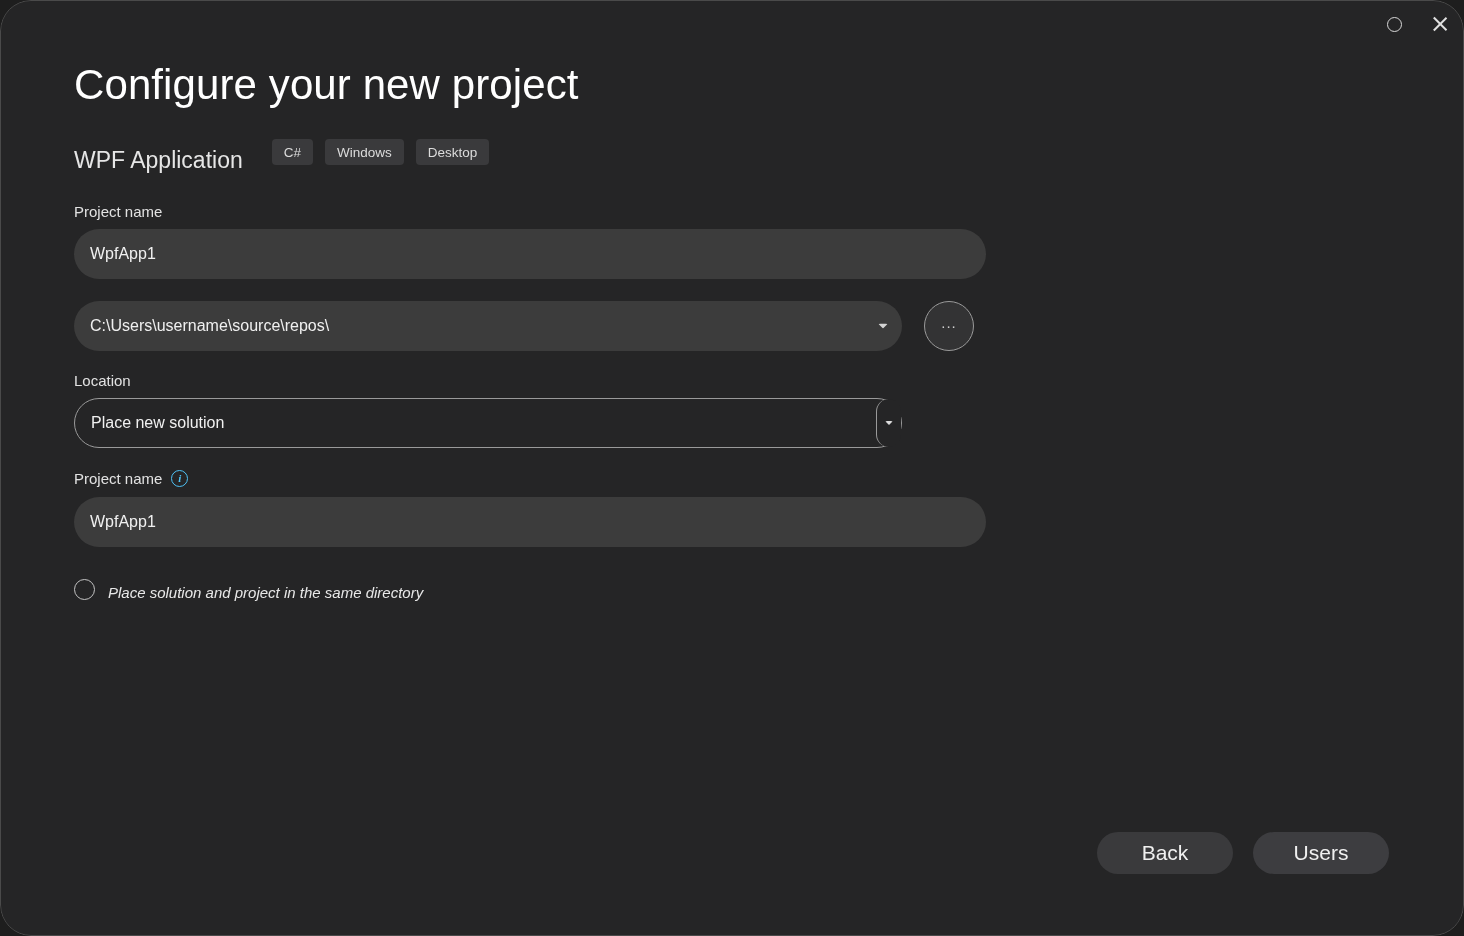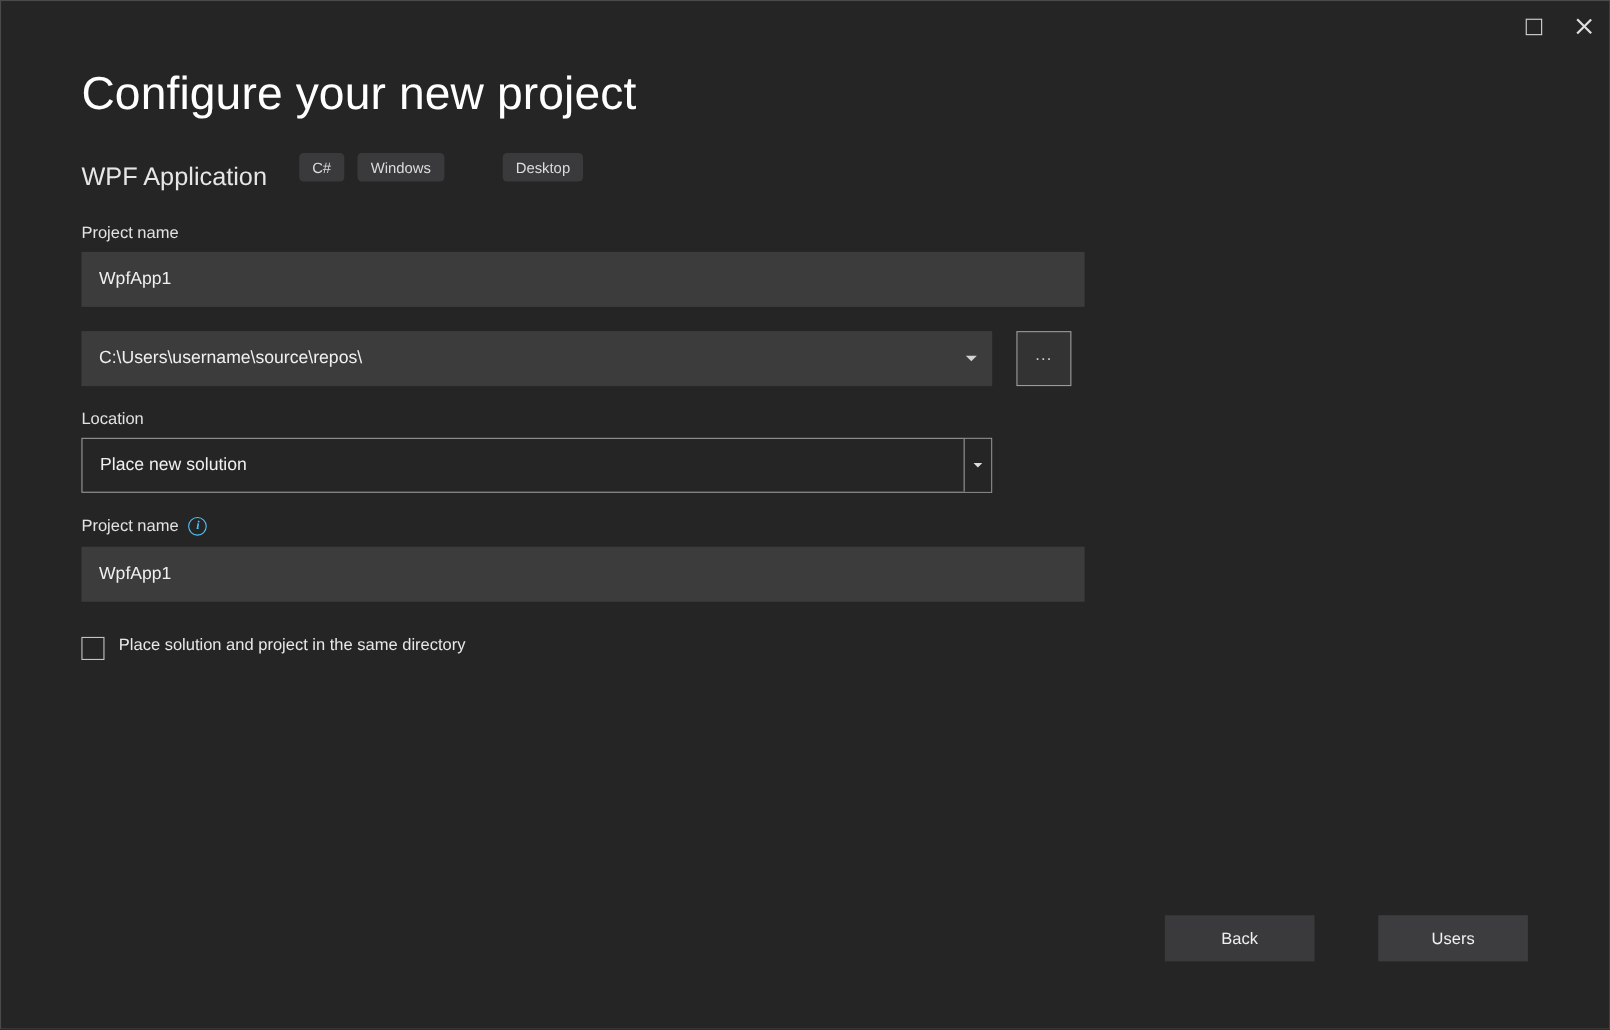--- a/index.html
+++ b/index.html
@@ -1,15 +1,15 @@
 <!DOCTYPE html>
 <html><head>
 <meta charset="utf-8">
 <style>
-  * { box-sizing: border-box; margin: 0; padding: 0; }
+  * { box-sizing: border-box; margin: 0; padding: 0; border-radius: 31px; }
 
   html, body {
     width: 1464px;
     height: 936px;
     background: #1e1e1e;
     overflow: hidden;
   }
 
   body {
     font-family: "Liberation Sans", sans-serif;
@@ -109,21 +109,21 @@
     justify-content: center;
     height: 26px;
     padding: 0 12px;
     margin-right: 12px;
     background: #3a3a3c;
     color: #dcdcdc;
     font-size: 13.5px;
     border-radius: 4px;
     white-space: nowrap;
   }
-  .tag:last-child { margin-right: 0; margin-left: 41px; }
+  .tag:last-child { margin-right: 0; }
 
   
   .field-label {
     font-size: 15px;
     color: #e2e2e2;
     font-weight: 300;
     margin-bottom: 10px;
     display: flex;
     align-items: center;
     line-height: 1;
@@ -248,23 +248,24 @@
     display: block;
     width: 0; height: 0;
     border-left: 4.5px solid transparent;
     border-right: 4.5px solid transparent;
     border-top: 4.5px solid #dcdcdc;
   }
 
   
   .checkbox-row {
     display: flex;
-    align-items: flex-start;
+    align-items: flex-end;
     margin-top: 32px;
     cursor: default;
+    font-style: italic;
   }
 
   .checkbox-box {
     width: 21px;
     height: 21px;
     border: 1.5px solid #c4c4c4;
     background: transparent;
     margin-right: 13px;
     flex-shrink: 0;
   }
@@ -284,28 +285,27 @@
     display: flex;
     gap: 20px;
   }
 
   .action-btn {
     width: 136px;
     height: 42px;
     background: #3a3a3c;
     border: none;
     color: #f0f0f0;
-    font-size: 15px;
+    font-size: 21px;
     font-weight: 300;
     font-family: "Liberation Sans", sans-serif;
     cursor: default;
     display: flex;
     align-items: center;
     justify-content: center;
-    margin-left: 38px;
   }
   .action-btn.primary { background: #3d3d40; }
 </style>
 </head>
 <body>
 
 <div class="window">
 
   <div class="titlebar">
     <button class="win-btn">

